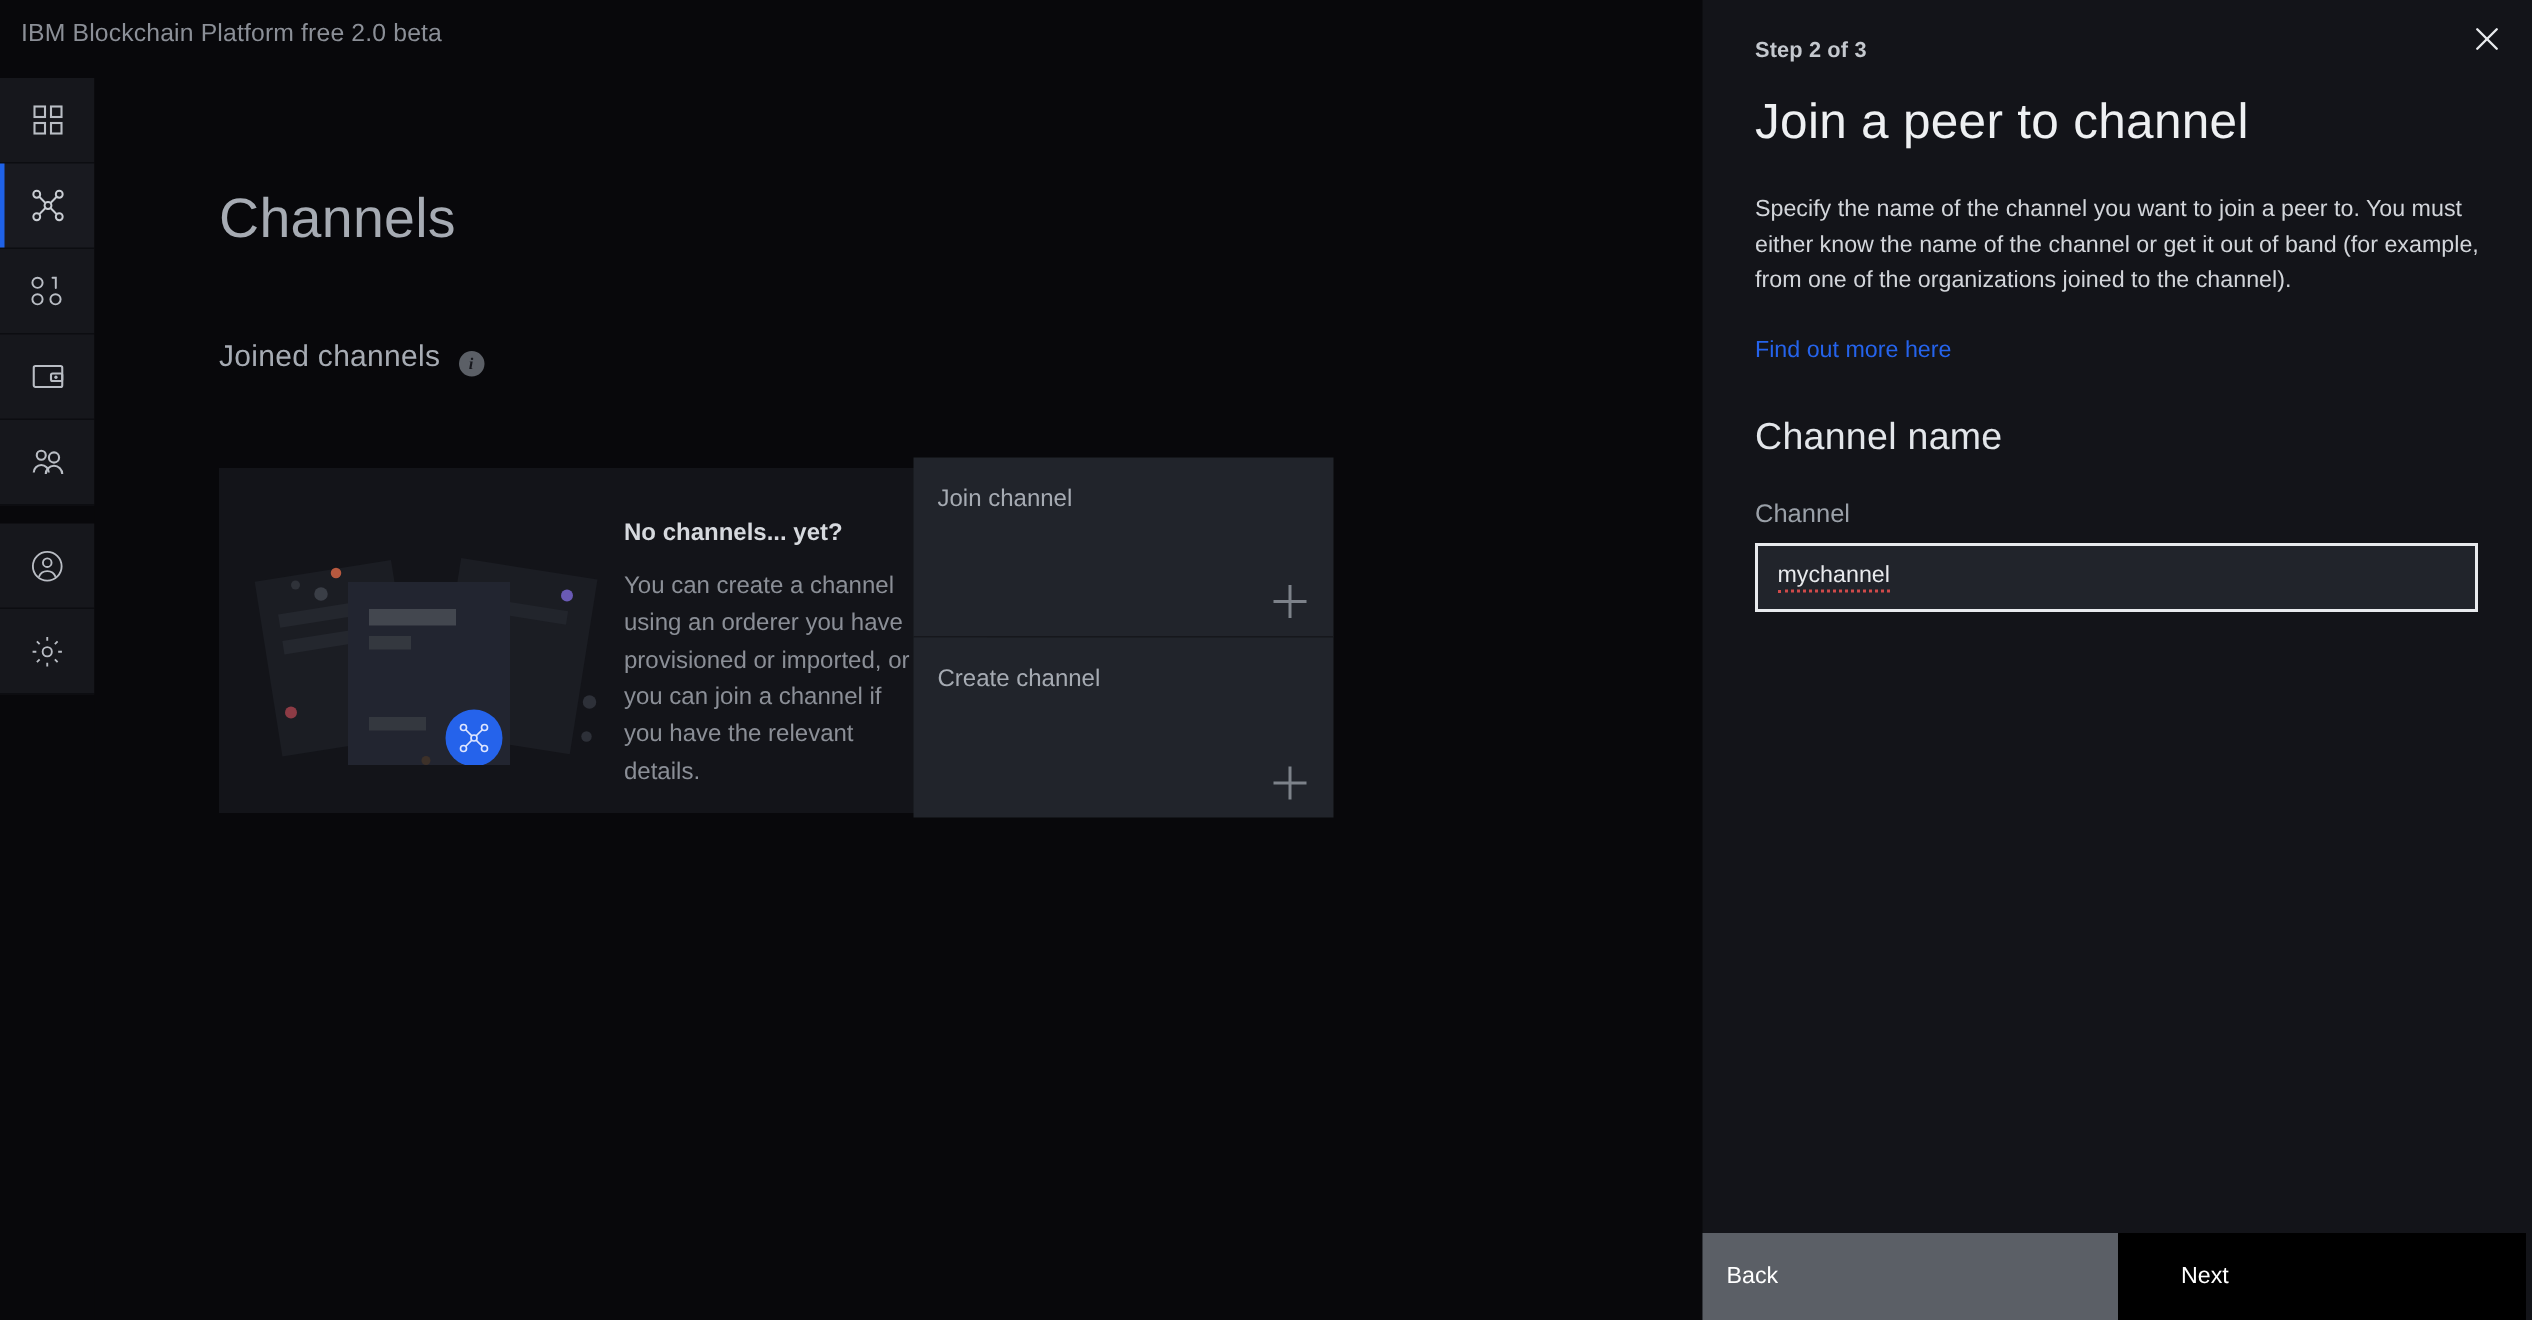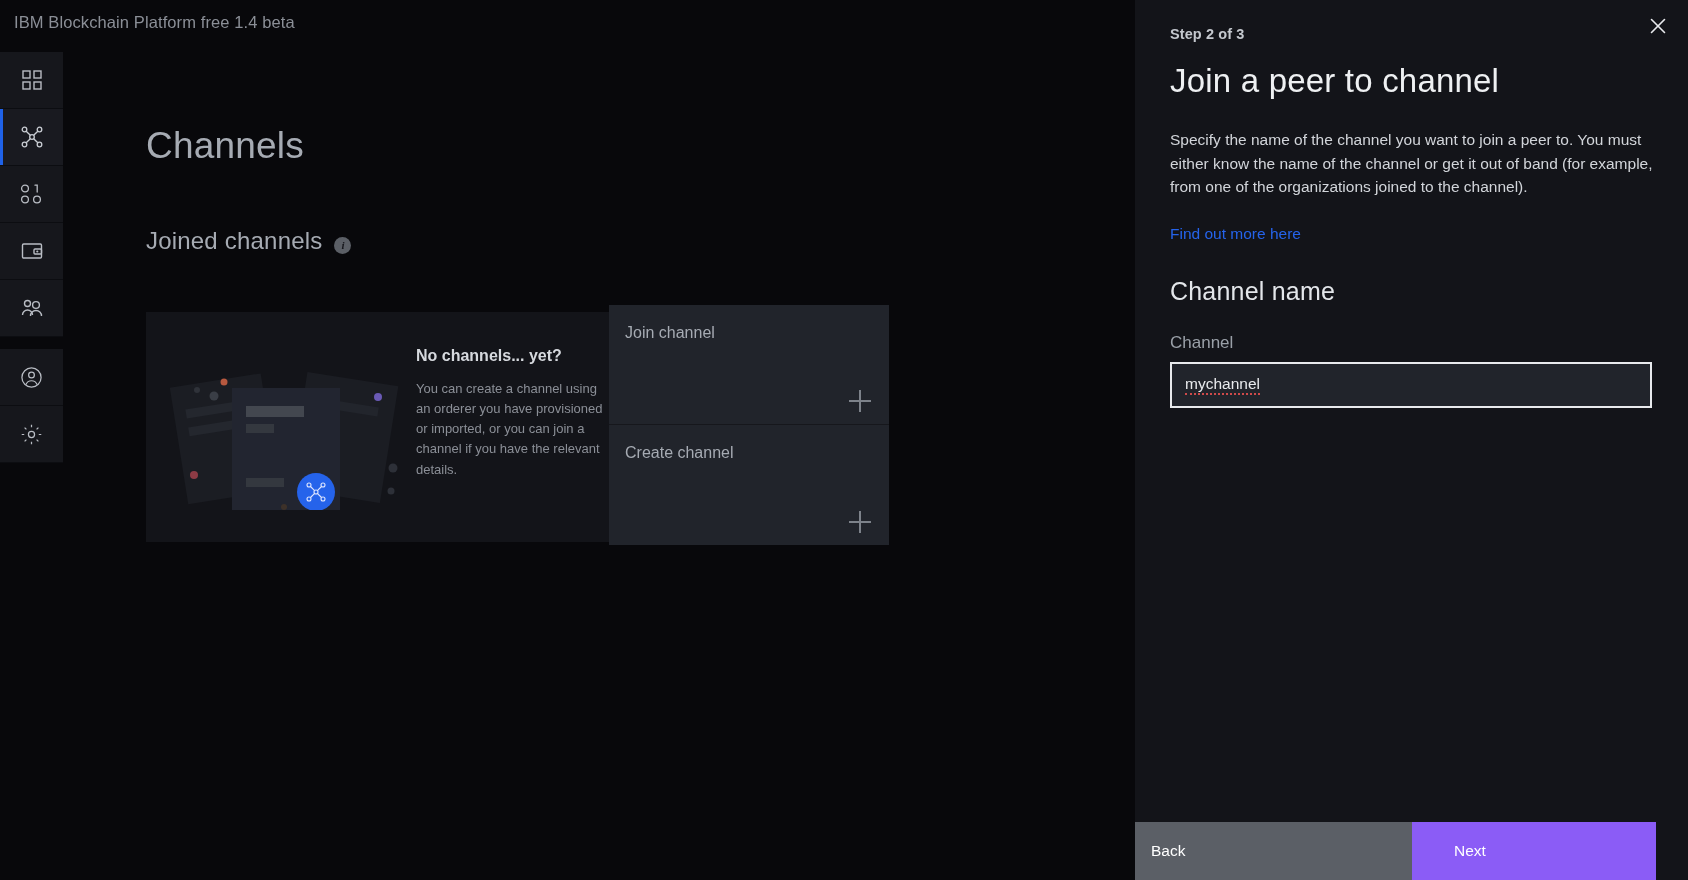--- a/index.html
+++ b/index.html
@@ -46,40 +46,40 @@
   
   .main { position: absolute; left: 63px; top: 52px; width: 1072px; height: 828px; background: #08080b; }
   .page-title {
     position: absolute; left: 83px; top: 73px;
     font-size: 37px; font-weight: 300; color: #a6abb3; letter-spacing: .2px; text-align: right;
   }
   .section-head {
     position: absolute; left: 83px; top: 175px;
     display: flex; align-items: center; gap: 12px;
   }
-  .section-head-label { font-size: 24px; font-weight: 300; color: #a6abb3; letter-spacing: .2px; }
+  .section-head-label { font-size: 20px; font-weight: 300; color: #a6abb3; letter-spacing: .2px; }
   .info-icon {
     width: 17px; height: 17px; border-radius: 50%; background: #5b5f66;
     display: inline-flex; align-items: center; justify-content: center;
     font-size: 11px; font-weight: 700; color: #16171c; font-style: italic;
     font-family: "Liberation Serif", serif;
     position: relative; top: 4px;
   }
 
   
   .empty-panel {
     position: absolute; left: 83px; top: 260px;
     width: 512px; height: 230px; background: #131419;
   }
   .empty-illus {
     position: absolute; left: 20px; top: 28px; width: 240px; height: 170px;
   }
   .empty-text { position: absolute; left: 270px; top: 35px; width: 195px; }
   .empty-title { font-size: 16px; font-weight: 700; color: #d6d9de; margin-bottom: 14px; }
-  .empty-body { font-size: 13px; line-height: 1.55; color: #8b8f97; }
+  .empty-body { font-size: 16px; line-height: 1.55; color: #8b8f97; }
 
   
   .tiles { position: absolute; left: 546px; top: 253px; width: 275px; }
   .tile {
     position: relative; width: 280px; height: 120px; background: #21242b;
     border-bottom: 1px solid #16171c; cursor: pointer;
   }
   .tile:last-child { border-bottom: none; }
   .tile-label {
     position: absolute; left: 16px; top: 19px;
@@ -136,29 +136,29 @@
   
   .panel-footer {
     position: absolute; left: 0; bottom: 0; width: 553px; height: 58px; display: flex;
   }
   .btn {
     height: 58px; display: flex; align-items: center;
     padding-left: 16px; font-size: 15.5px; color: #ffffff; cursor: pointer;
     border: none; font-family: "Liberation Sans", sans-serif;
   }
   .btn-back { width: 277px; background: #5b5f66; }
-  .btn-next { width: 244px; background: #8b5cf6; padding-left: 42px; }
+  .btn-next { width: 272px; background: #000000; padding-left: 42px; }
 </style>
 </head>
 <body>
 
 <div id="app">
 
   <div class="topbar">
-    <div class="topbar-title">IBM Blockchain Platform free 1.4 beta</div>
+    <div class="topbar-title">IBM Blockchain Platform free 2.0 beta</div>
   </div>
 
   <div class="rail">
 
     <div class="rail-group g1" style="top:0">
 
       <div class="rail-item">
         <span>
           <svg width="22" height="22" viewBox="0 0 22 22" fill="none" stroke="#b9bdc4" stroke-width="1.4">
             <rect x="2" y="2" width="7" height="7"></rect>

